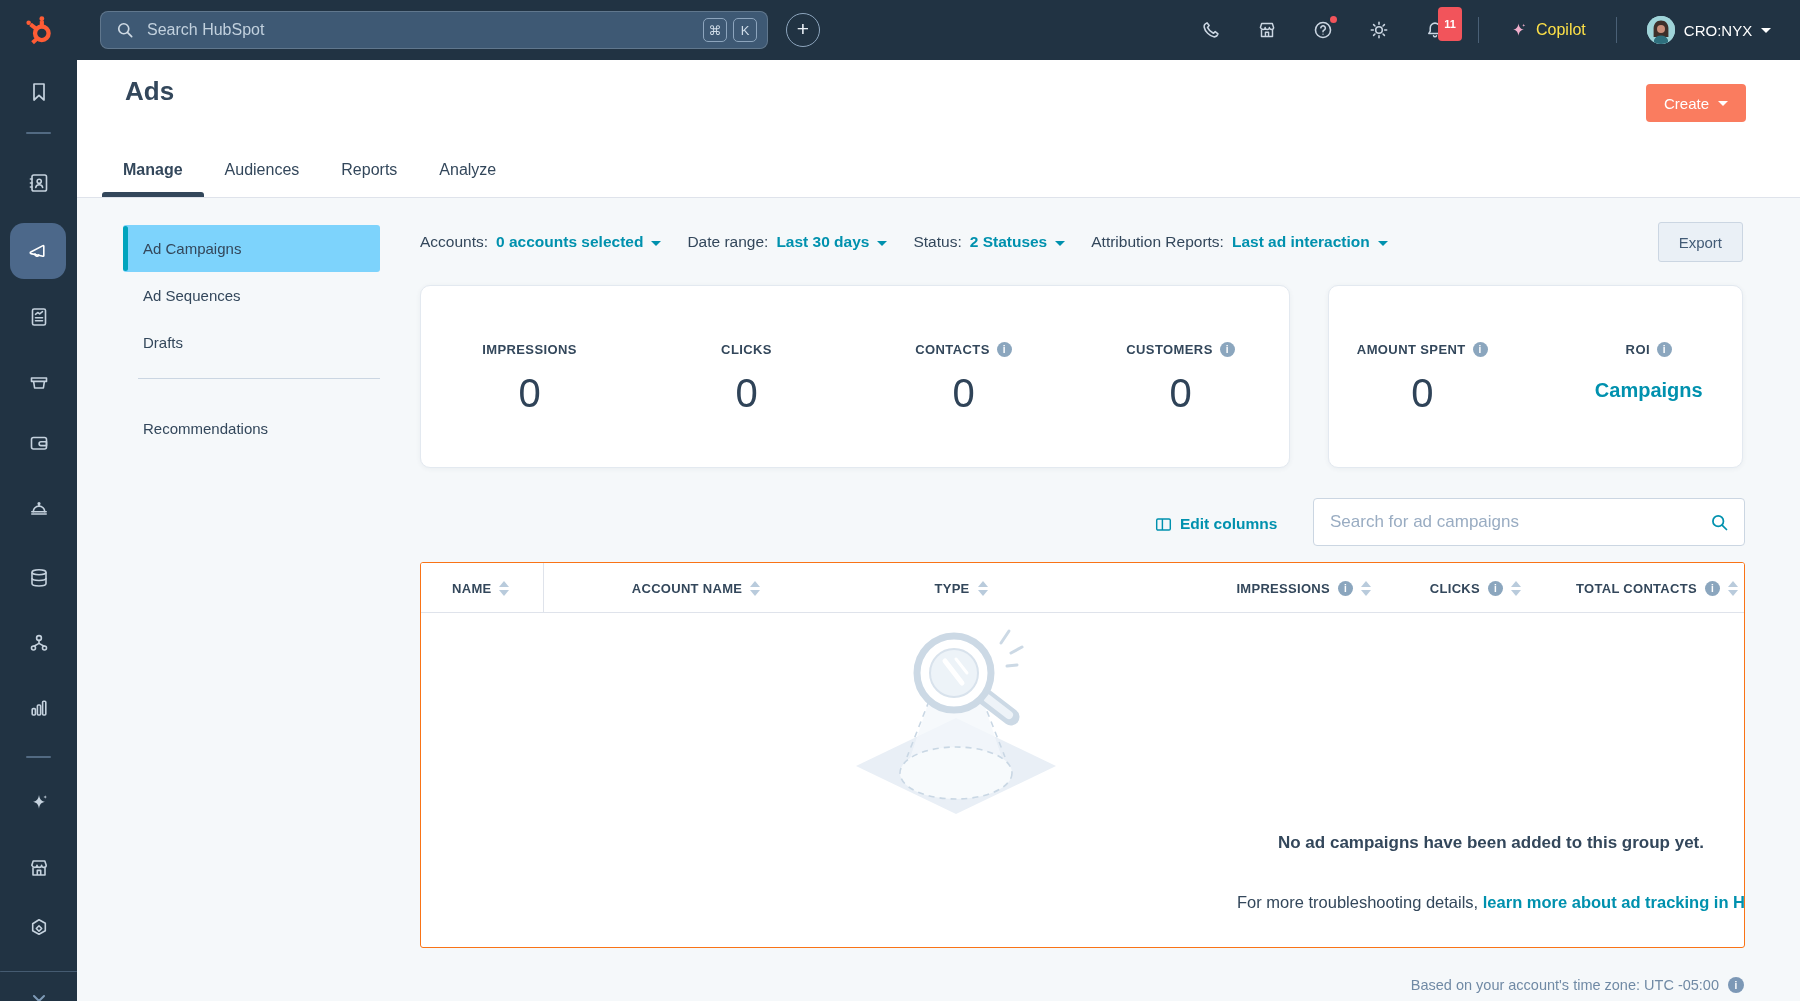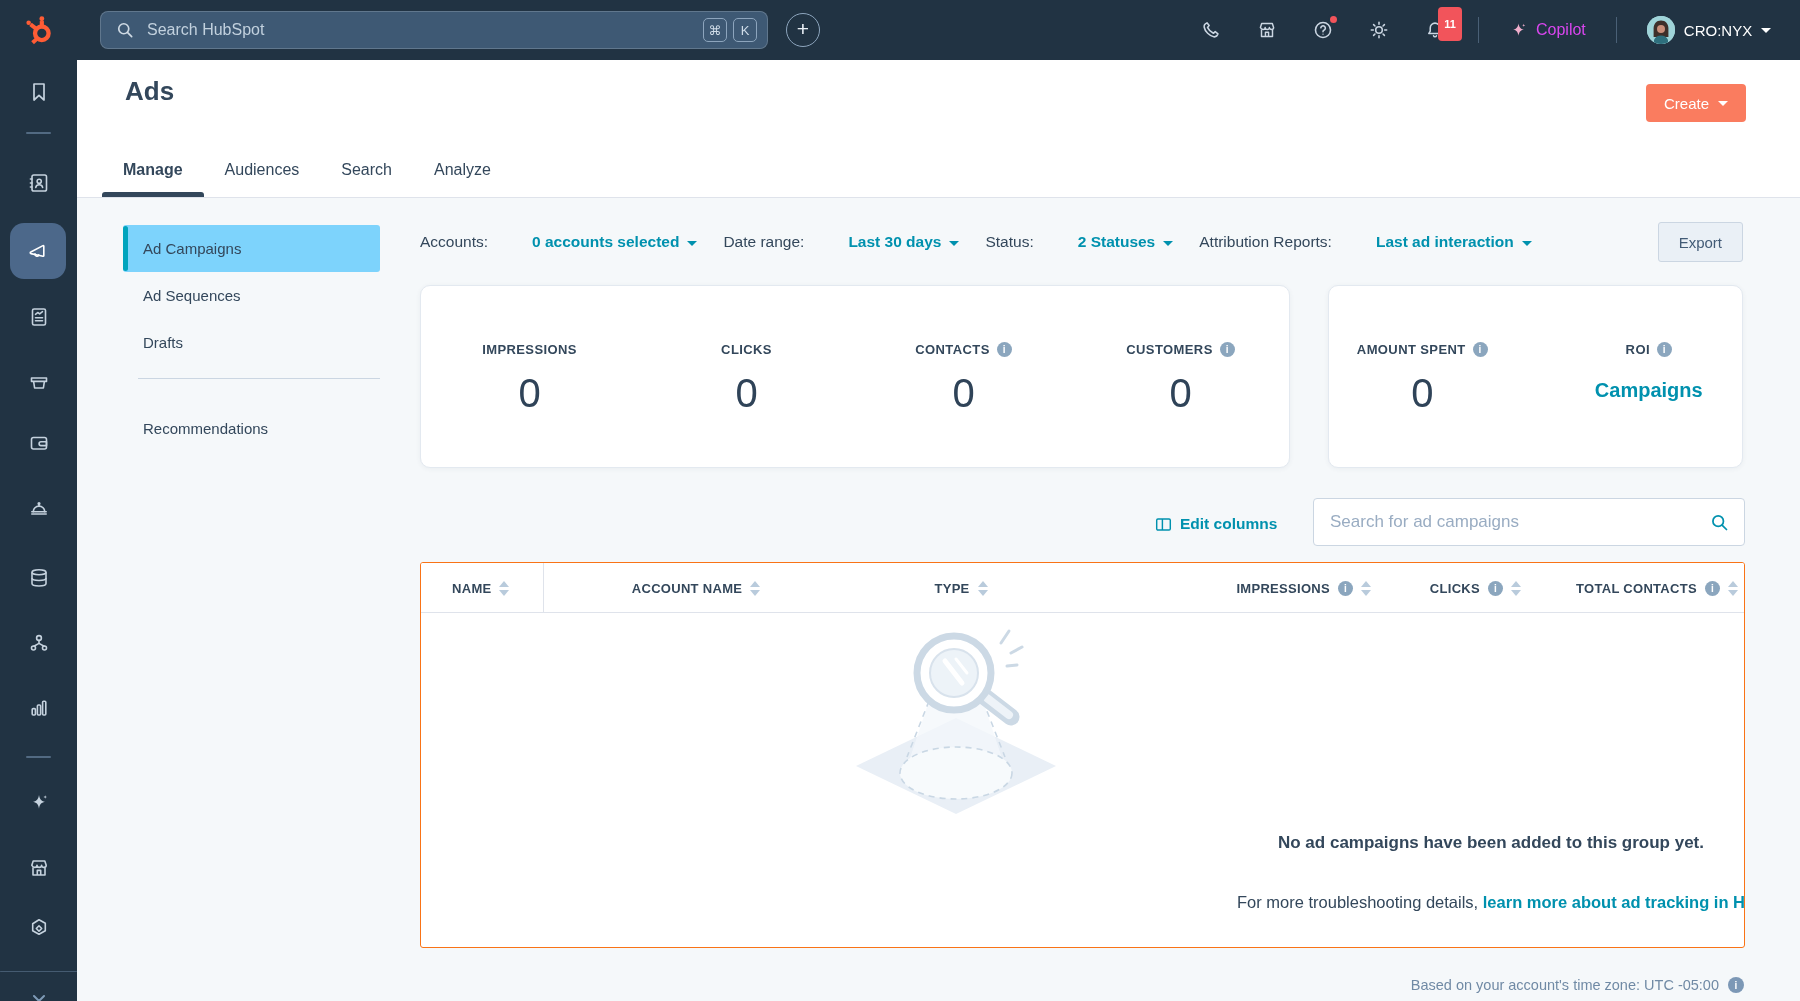--- a/index.html
+++ b/index.html
@@ -14,21 +14,21 @@
   .gsearch input { flex:1; background:transparent; border:none; outline:none; color:#86efac; font-size:16px; font-family:inherit; }
   .gsearch input::placeholder { color:#c2d1de; }
   .kbd { min-width:24px; height:24px; border:1px solid #8da5bd; border-radius:5px; color:#cfdce8; font-size:13px; display:flex; align-items:center; justify-content:center; margin-left:6px; padding:0 4px; }
   .plusbtn { position:absolute; left:786px; top:13px; width:34px; height:34px; border:1px solid #8da5bd; border-radius:50%; color:#eaf0f6; font-size:21px; line-height:30px; text-align:center; cursor:pointer; font-weight:300; }
   .tn-icons { position:absolute; left:1198px; top:0; height:60px; display:flex; align-items:center; gap:30px; }
   .tn-ic { position:relative; width:26px; height:26px; color:#cbd6e2; cursor:pointer; display:flex; align-items:center; justify-content:center; }
   .tn-ic svg { width:22px; height:22px; }
   .reddot { position:absolute; right:-3px; top:-3px; width:11px; height:11px; border-radius:50%; background:#f2545b; border:2px solid #213343; }
   .badge { position:absolute; right:-14px; top:-10px; background:#f2545b; color:#fff; font-size:11px; font-weight:700; border-radius:4px; padding:11px 6px; line-height:12px; }
   .tn-sep { width:1px; height:26px; background:#4a6076; }
-  .copilot { display:flex; align-items:center; gap:8px; color:#d946ef; font-size:16px; cursor:pointer; }
+  .copilot { display:flex; align-items:center; gap:8px; color:#fde047; font-size:16px; cursor:pointer; }
   .account { display:flex; align-items:center; gap:9px; color:#ffffff; font-size:15px; font-weight:500; cursor:pointer; }
   .avatar { width:28px; height:28px; border-radius:50%; overflow:hidden; background:#a8dadd; }
   .caret-w { width:0; height:0; border-left:5px solid transparent; border-right:5px solid transparent; border-top:5px solid #fff; }
 
   
   .sidebar { position:absolute; left:0; top:60px; width:77px; height:941px; background:#213343; z-index:4; }
   .sb-item { position:absolute; left:16.5px; width:44px; height:44px; display:flex; align-items:center; justify-content:center; color:#c5d2de; cursor:pointer; border-radius:10px; }
   .sb-item svg { width:24px; height:24px; }
   .sb-item.active { left:10px; width:56px; height:56px; background:#4c688a; border-radius:14px; color:#ffffff; }
   .sb-div { position:absolute; left:26px; width:25px; height:2px; background:rgba(124,152,182,.55); border-radius:1px; }
@@ -49,21 +49,21 @@
   .sn-item { position:relative; height:47px; display:flex; align-items:center; padding-left:20px; font-size:15px; color:#33475b; cursor:pointer; border-radius:3px; }
   .sn-item.active { background:#7dd3fc; font-weight:400; }
   .sn-item.active::before { content:""; position:absolute; left:0; top:1px; bottom:1px; width:4.5px; border-radius:3px; background:#00a4bd; }
   .sn-div { margin:12px 0 0 15px; width:242px; height:1px; background:#cbd6e2; }
   .sn-item.rec { margin-top:26px; }
 
   
   .filters { position:absolute; left:343px; top:160px; height:44px; display:flex; align-items:center; gap:26px; }
   .filter { display:flex; align-items:center; gap:8px; font-size:15.5px; cursor:pointer;text-align:right; }
   .filter .flabel { color:#33475b; }
-  .filter .fvalue { color:#0091ae; font-weight:700;margin-left:36px; }
+  .filter .fvalue { color:#0091ae; font-weight:700; }
   .caret-t { width:0; height:0; border-left:5px solid transparent; border-right:5px solid transparent; border-top:5px solid #0091ae; margin-top:2px; }
   .export-btn { position:absolute; right:57px; top:162px; height:40px; padding:0 20px; background:#eaf0f6; border:1px solid #cbd6e2; border-radius:3px; color:#425b76; font-size:15px; font-family:inherit; cursor:pointer; }
 
   
   .card { position:absolute; top:225px; height:183px; background:#fff; border:1px solid #e3e9f0; border-radius:10px; box-shadow:0 1px 5px rgba(45,62,80,.06); display:flex; }
   .card1 { left:343px; width:870px; }
   .card2 { left:1251px; width:415px;gap:40px; }
   .metric { flex:1; display:flex; flex-direction:column; align-items:center; padding-top:56px; }
   .m-label { font-size:13px; font-weight:700; letter-spacing:.4px; color:#33475b; display:flex; align-items:center; gap:7px; }
   .m-value { margin-top:14px; font-size:40px; font-weight:300; color:#2f4358; }
@@ -278,21 +278,21 @@
     </div>
   </div>
 
   <div class="main">
 
     <div class="pg-header">
       <div class="pg-title">Ads</div>
       <div class="tabs">
         <div class="tab active">Manage</div>
         <div class="tab">Audiences</div>
-        <div class="tab">Search</div>
+        <div class="tab">Reports</div>
         <div class="tab">Analyze</div>
       </div>
       <button class="create-btn">
         <span>Create</span>
         <span class="caret-w"></span>
       </button>
     </div>
 
     <div class="subnav">
       <div class="sn-item active">Ad Campaigns</div>

